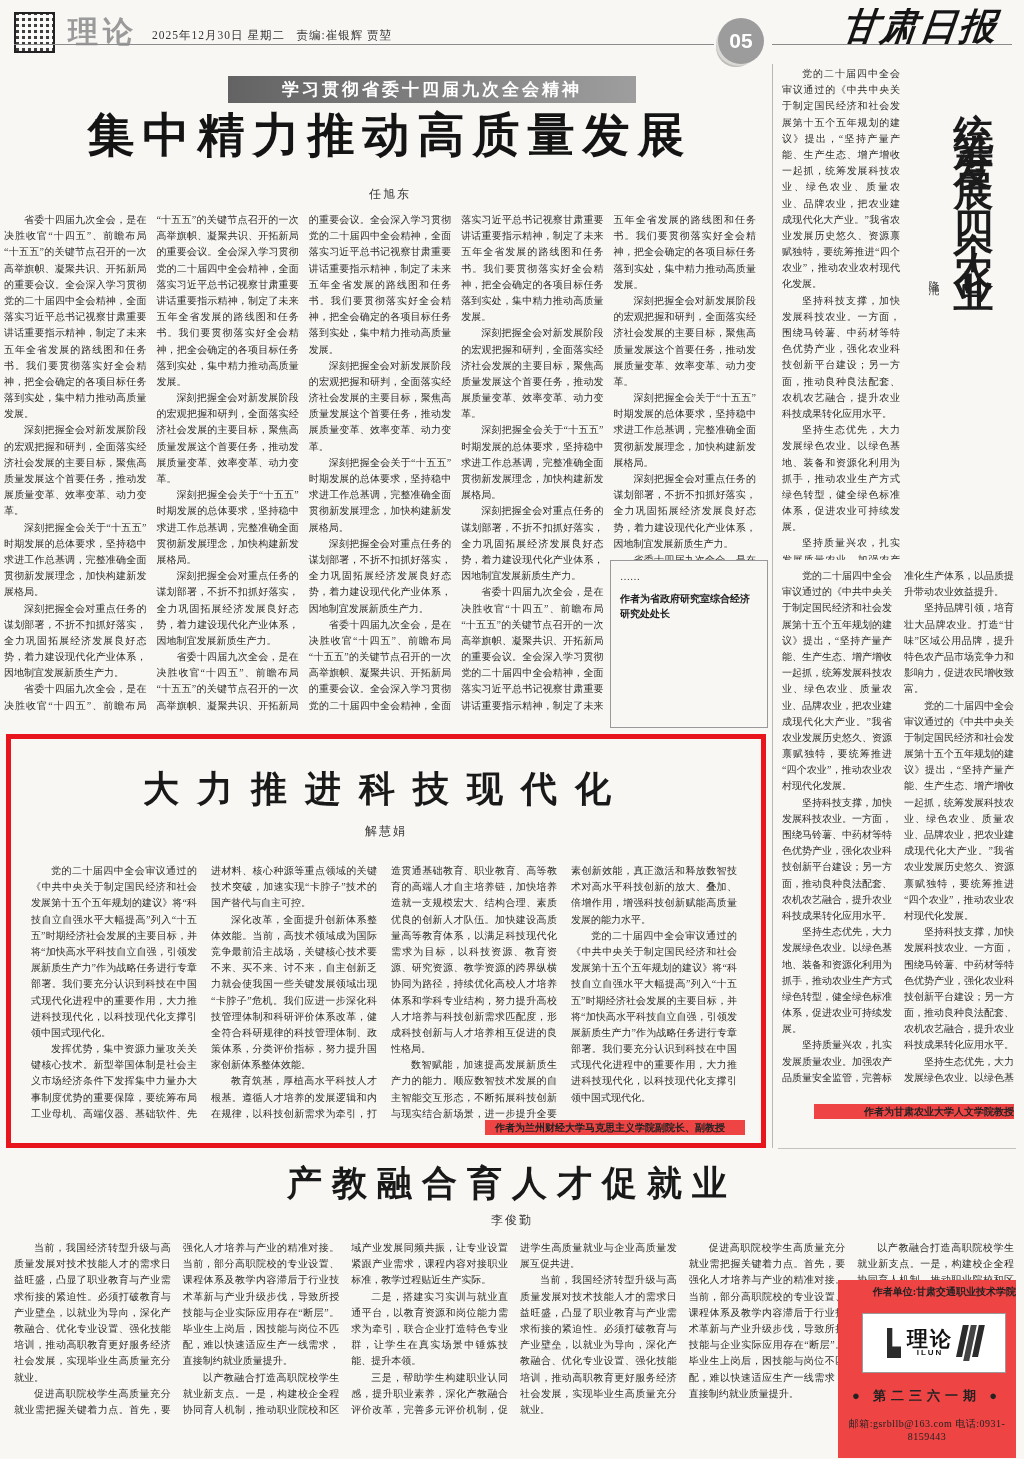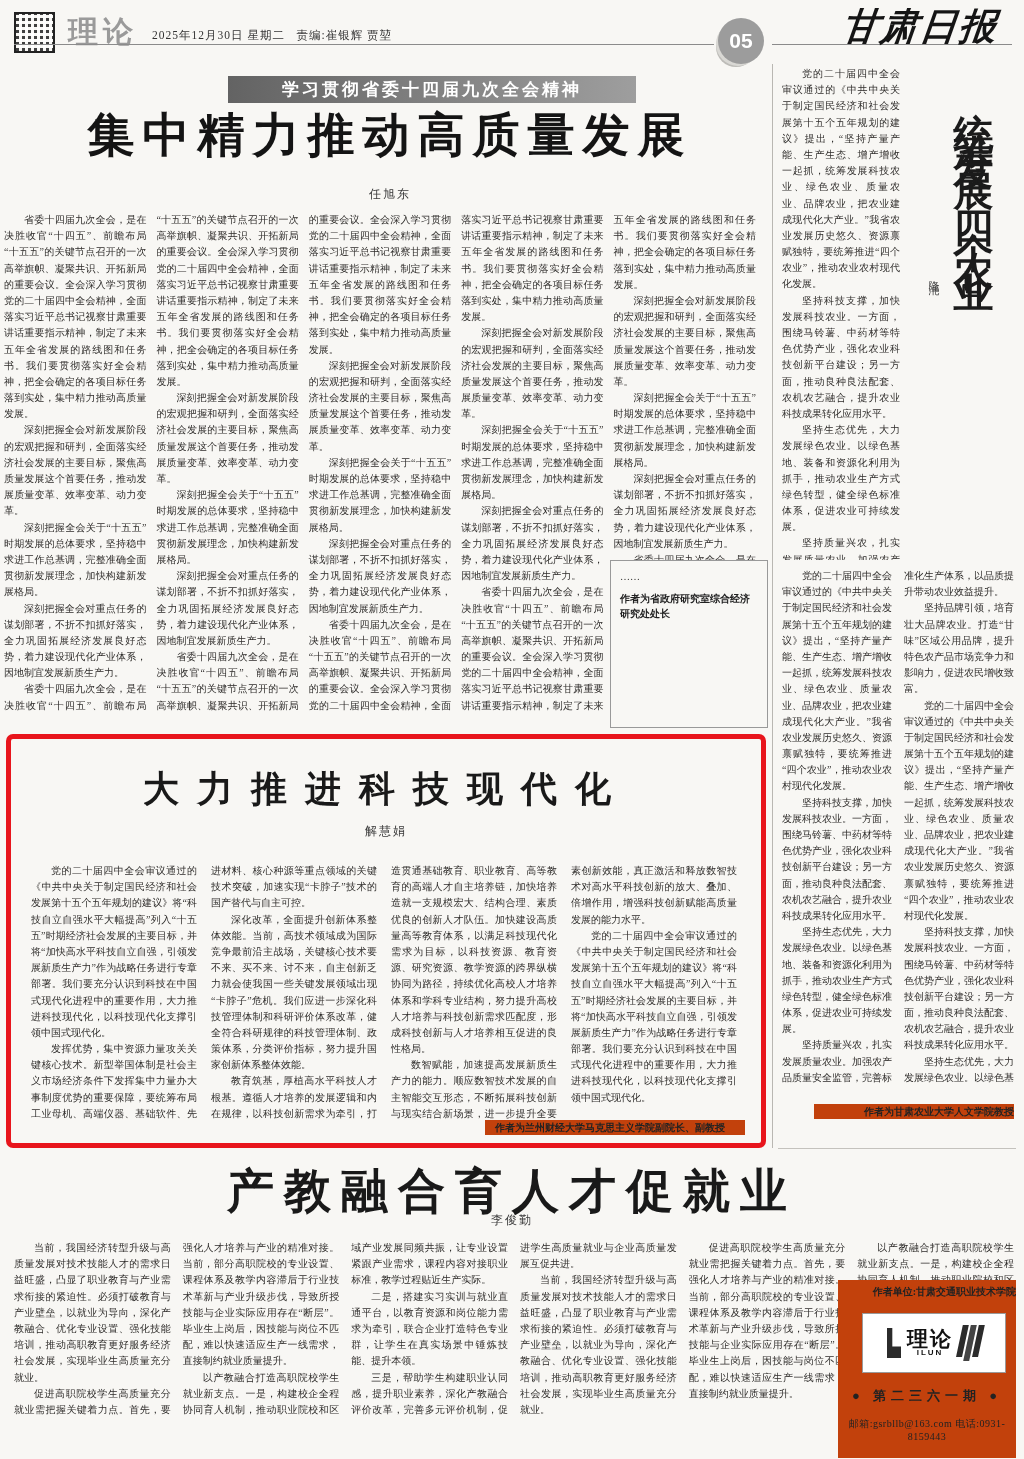--- a/index.html
+++ b/index.html
@@ -50,21 +50,21 @@
   .logo-box{border:1px solid #9a9a9a;background:#fff;display:flex;align-items:center;justify-content:center;gap:6px;}
   .logo-l{width:14px;height:30px;background:#2b2b2b;clip-path:polygon(0 0,38% 0,38% 62%,100% 62%,100% 100%,0 100%);}
   .logo-text{font-weight:900;font-size:21px;color:#111;line-height:0.9;letter-spacing:2px;text-align:center;}
   .logo-sub{display:block;font-family:"Liberation Sans","DejaVu Sans",sans-serif;font-size:8px;
       font-weight:bold;letter-spacing:2px;color:#111;}
   .logo-books{display:flex;gap:2px;transform:skewX(-12deg);}
   .logo-books i{display:block;width:6px;height:32px;background:#2b2b2b;}
   .logo-books i:nth-child(2){height:36px;background:#444;}
   .issue-line{font-weight:bold;font-size:13px;color:#222;letter-spacing:5px;text-align:center;}
   .contact-line{font-size:10px;color:#222;text-align:center;letter-spacing:0.5px;}
-  .cover{background:#c2410c;}
+  .cover{background:#ef4444;}
 </style>
 </head>
 <body>
 
 <div class="page">
 
   <div class="abs qr" style="left:14px;top:12px;"></div>
   <div class="abs section-name" style="left:68px;top:12px;">理论</div>
   <div class="abs dateline" style="left:152px;top:28px;">
     <span>2025年12月30日  星期二</span>&nbsp;&nbsp;
@@ -101,21 +101,21 @@
       <p>深刻把握全会对新发展阶段的宏观把握和研判，全面落实经济社会发展的主要目标，聚焦高质量发展这个首要任务，推动发展质量变革、效率变革、动力变革。</p>
       <p>深刻把握全会关于“十五五”时期发展的总体要求，坚持稳中求进工作总基调，完整准确全面贯彻新发展理念，加快构建新发展格局。</p>
       <p>深刻把握全会对重点任务的谋划部署，不折不扣抓好落实，全力巩固拓展经济发展良好态势，着力建设现代化产业体系，因地制宜发展新质生产力。</p>
       <p>省委十四届九次全会，是在决胜收官“十四五”、前瞻布局“十五五”的关键节点召开的一次高举旗帜、凝聚共识、开拓新局的重要会议。全会深入学习贯彻党的二十届四中全会精神，全面落实习近平总书记视察甘肃重要讲话重要指示精神，制定了未来五年全省发展的路线图和任务书。我们要贯彻落实好全会精神，把全会确定的各项目标任务落到实处，集中精力推动高质量发展。</p>
     </div>
   <div class="abs endbox" style="left:610px;top:560px;width:138px;height:150px;">
     <p class="col-text" style="margin:0 0 6px;">……</p>
     <div class="attr">作者为省政府研究室综合经济研究处处长</div>
   </div>
 
-  <div class="abs redbox" style="left:6px;top:734px;width:750px;height:404px;border-radius:7px;">
+  <div class="abs redbox" style="left:6px;top:734px;width:750px;height:404px;">
     <div class="abs serif-title" style="left:0;top:26px;width:100%;font-size:36px;letter-spacing:18px;">大力推进科技现代化</div>
     <div class="abs byline" style="left:0;top:84px;width:100%;">解慧娟</div>
     <div class="abs col-text cols4" style="left:20px;top:124px;width:706px;height:262px;">
         <p>党的二十届四中全会审议通过的《中共中央关于制定国民经济和社会发展第十五个五年规划的建议》将“科技自立自强水平大幅提高”列入“十五五”时期经济社会发展的主要目标，并将“加快高水平科技自立自强，引领发展新质生产力”作为战略任务进行专章部署。我们要充分认识到科技在中国式现代化进程中的重要作用，大力推进科技现代化，以科技现代化支撑引领中国式现代化。</p>
         <p>发挥优势，集中资源力量攻关关键核心技术。新型举国体制是社会主义市场经济条件下发挥集中力量办大事制度优势的重要保障，要统筹布局工业母机、高端仪器、基础软件、先进材料、核心种源等重点领域的关键技术突破，加速实现“卡脖子”技术的国产替代与自主可控。</p>
         <p>深化改革，全面提升创新体系整体效能。当前，高技术领域成为国际竞争最前沿主战场，关键核心技术要不来、买不来、讨不来，自主创新乏力就会使我国一些关键发展领域出现“卡脖子”危机。我们应进一步深化科技管理体制和科研评价体系改革，健全符合科研规律的科技管理体制、政策体系，分类评价指标，努力提升国家创新体系整体效能。</p>
         <p>教育筑基，厚植高水平科技人才根基。遵循人才培养的发展逻辑和内在规律，以科技创新需求为牵引，打造贯通基础教育、职业教育、高等教育的高端人才自主培养链，加快培养造就一支规模宏大、结构合理、素质优良的创新人才队伍。加快建设高质量高等教育体系，以满足科技现代化需求为目标，以科技资源、教育资源、研究资源、教学资源的跨界纵横协同为路径，持续优化高校人才培养体系和学科专业结构，努力提升高校人才培养与科技创新需求匹配度，形成科技创新与人才培养相互促进的良性格局。</p>
         <p>数智赋能，加速提高发展新质生产力的能力。顺应数智技术发展的自主智能交互形态，不断拓展科技创新与现实结合新场景，进一步提升全要素创新效能，真正激活和释放数智技术对高水平科技创新的放大、叠加、倍增作用，增强科技创新赋能高质量发展的能力水平。</p>
         <p>党的二十届四中全会审议通过的《中共中央关于制定国民经济和社会发展第十五个五年规划的建议》将“科技自立自强水平大幅提高”列入“十五五”时期经济社会发展的主要目标，并将“加快高水平科技自立自强，引领发展新质生产力”作为战略任务进行专章部署。我们要充分认识到科技在中国式现代化进程中的重要作用，大力推进科技现代化，以科技现代化支撑引领中国式现代化。</p>
       </div>
@@ -136,21 +136,21 @@
       <p>坚持生态优先，大力发展绿色农业。以绿色基地、装备和资源化利用为抓手，推动农业生产方式绿色转型，健全绿色标准体系，促进农业可持续发展。</p>
       <p>坚持质量兴农，扎实发展质量农业。加强农产品质量安全监管，完善标准化生产体系，以品质提升带动农业效益提升。</p>
       <p>坚持品牌引领，培育壮大品牌农业。打造“甘味”区域公用品牌，提升特色农产品市场竞争力和影响力，促进农民增收致富。</p>
       <p>党的二十届四中全会审议通过的《中共中央关于制定国民经济和社会发展第十五个五年规划的建议》提出，“坚持产量产能、生产生态、增产增收一起抓，统筹发展科技农业、绿色农业、质量农业、品牌农业，把农业建成现代化大产业。”我省农业发展历史悠久、资源禀赋独特，要统筹推进“四个农业”，推动农业农村现代化发展。</p>
       <p>坚持科技支撑，加快发展科技农业。一方面，围绕马铃薯、中药材等特色优势产业，强化农业科技创新平台建设；另一方面，推动良种良法配套、农机农艺融合，提升农业科技成果转化应用水平。</p>
       <p>坚持生态优先，大力发展绿色农业。以绿色基地、装备和资源化利用为抓手，推动农业生产方式绿色转型，健全绿色标准体系，促进农业可持续发展。</p>
     </div>
   <div class="abs attr cover" style="left:814px;top:1104px;width:200px;text-align:right;">作者为甘肃农业大学人文学院教授</div>
   <div class="abs hrule" style="left:778px;top:1148px;width:238px;background:#c4c2bd;"></div>
 
-  <div class="abs serif-title" style="left:14px;top:1160px;width:996px;font-size:47px;letter-spacing:10px;text-align:center;">产教融合育人才促就业</div>
+  <div class="abs serif-title" style="left:14px;top:1160px;width:996px;font-size:35px;letter-spacing:10px;text-align:center;">产教融合育人才促就业</div>
   <div class="abs byline" style="left:14px;top:1212px;width:996px;">李俊勤</div>
   <div class="abs col-text cols6" style="left:14px;top:1240px;width:1000px;height:208px;">
       <p>当前，我国经济转型升级与高质量发展对技术技能人才的需求日益旺盛，凸显了职业教育与产业需求衔接的紧迫性。必须打破教育与产业壁垒，以就业为导向，深化产教融合、优化专业设置、强化技能培训，推动高职教育更好服务经济社会发展，实现毕业生高质量充分就业。</p>
       <p>促进高职院校学生高质量充分就业需把握关键着力点。首先，要强化人才培养与产业的精准对接。当前，部分高职院校的专业设置、课程体系及教学内容滞后于行业技术革新与产业升级步伐，导致所授技能与企业实际应用存在“断层”。毕业生上岗后，因技能与岗位不匹配，难以快速适应生产一线需求，直接制约就业质量提升。</p>
       <p>以产教融合打造高职院校学生就业新支点。一是，构建校企全程协同育人机制，推动职业院校和区域产业发展同频共振，让专业设置紧跟产业需求，课程内容对接职业标准，教学过程贴近生产实际。</p>
       <p>二是，搭建实习实训与就业直通平台，以教育资源和岗位能力需求为牵引，联合企业打造特色专业群，让学生在真实场景中锤炼技能、提升本领。</p>
       <p>三是，帮助学生构建职业认同感，提升职业素养，深化产教融合评价改革，完善多元评价机制，促进学生高质量就业与企业高质量发展互促共进。</p>
       <p>当前，我国经济转型升级与高质量发展对技术技能人才的需求日益旺盛，凸显了职业教育与产业需求衔接的紧迫性。必须打破教育与产业壁垒，以就业为导向，深化产教融合、优化专业设置、强化技能培训，推动高职教育更好服务经济社会发展，实现毕业生高质量充分就业。</p>
       <p>促进高职院校学生高质量充分就业需把握关键着力点。首先，要强化人才培养与产业的精准对接。当前，部分高职院校的专业设置、课程体系及教学内容滞后于行业技术革新与产业升级步伐，导致所授技能与企业实际应用存在“断层”。毕业生上岗后，因技能与岗位不匹配，难以快速适应生产一线需求，直接制约就业质量提升。</p>
       <p>以产教融合打造高职院校学生就业新支点。一是，构建校企全程协同育人机制，推动职业院校和区域产业发展同频共振，让专业设置紧跟产业需求，课程内容对接职业标准，教学过程贴近生产实际。</p>

